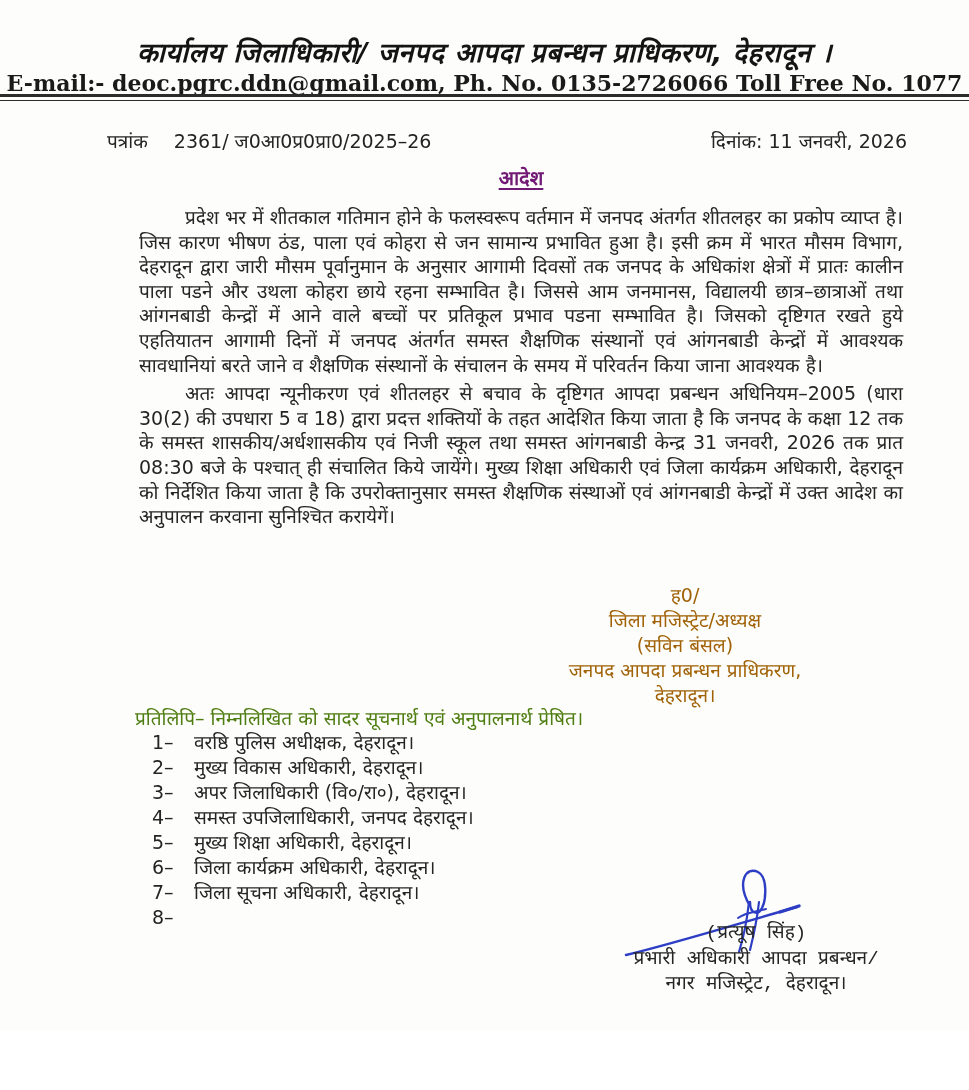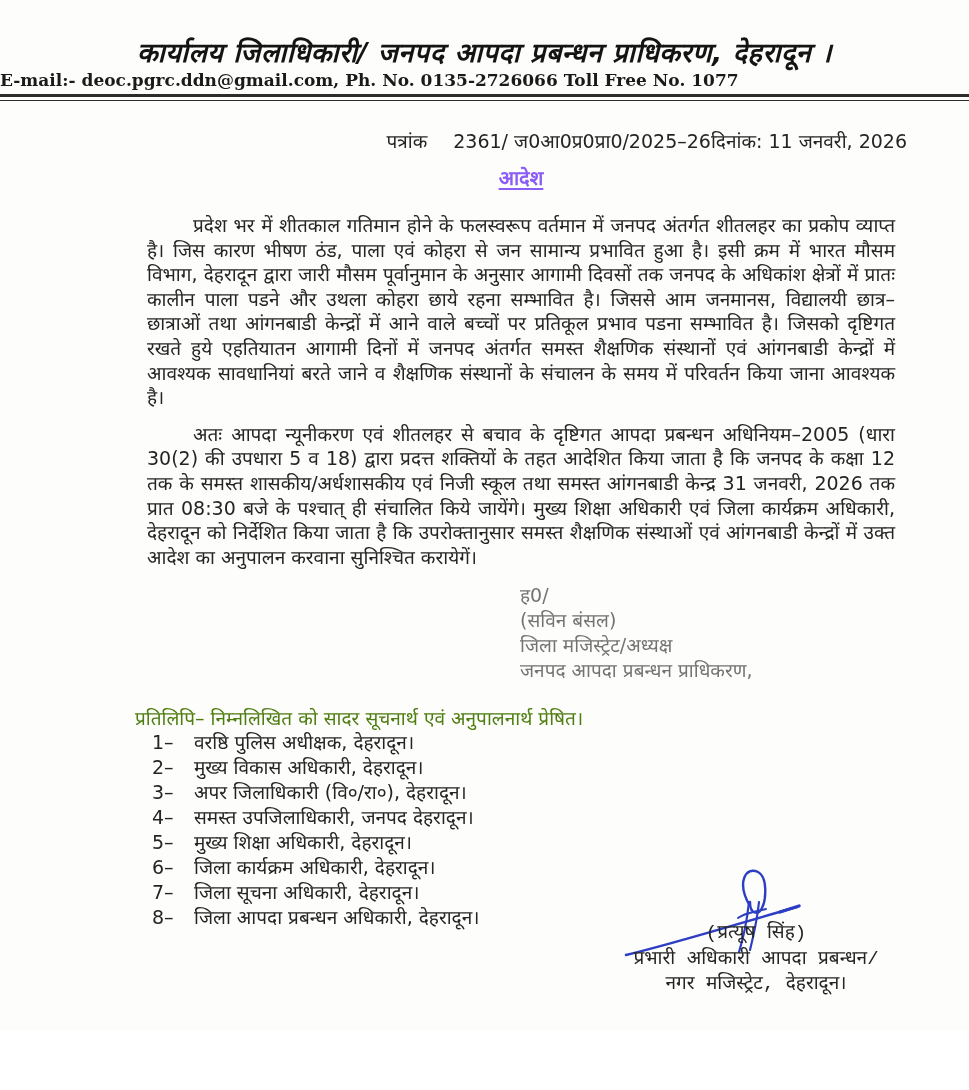--- a/index.html
+++ b/index.html
@@ -15,56 +15,56 @@
   
   .office-title {
     position: absolute; top: 33px; left: 0; width: 100%;
     text-align: center;
     font-size: 27px; font-weight: bold; font-style: italic;
     color: #141414; letter-spacing: 0.5px;
     margin: 0;
   }
   .contact-line {
     position: absolute; top: 70px; left: 0; width: 100%;
-    text-align: left;
+    text-align: center;
     font-family: "DejaVu Serif", serif;
-    font-weight: bold; font-size: 17px; color: #1a1a1a;
+    font-weight: bold; font-size: 22px; color: #1a1a1a;
   }
   .double-rule {
     position: absolute; top: 94px; left: 0; width: 100%;
     height: 3px;
     border-top: 3px solid #2c2c2c;
     border-bottom: 1.5px solid #2c2c2c;
   }
   
   .ref-row {
     position: absolute; top: 128px; left: 107px; right: 62px;
-    display: flex; justify-content: flex-end;
+    display: flex; justify-content: space-between;
     font-size: 19px; color: #242424;
   }
   .ref-left .ref-no { margin-left: 26px; }
   
   .order-heading {
     position: absolute; top: 164px; left: 135px; width: 772px;
     text-align: center; font-size: 20px; font-weight: 600;
-    color: #8b5cf6;
+    color: #701a75;
     font-family: Liberation Mono, monospace;
   }
   .order-heading span { text-decoration: underline; text-underline-offset: 3px; }
   
   .body-text {
     position: absolute; top: 201px; left: 135px; width: 772px;
     text-align: justify;
     font-size: 19px; line-height: 24.6px; color: #242424;
   }
-  .body-text p { margin: 12px; text-indent: 46px; }
+  .body-text p { margin: 4px; text-indent: 46px; }
   
   .sign1 {
     position: absolute; top: 583px; left: 520px; width: 330px;
-    font-size: 19px; line-height: 25px; color: #737373;
+    text-align: center; font-size: 19px; line-height: 25px; color: #a16207;
   }
   
   .copy-intro {
     position: absolute; top: 705px; left: 135px; width: 700px;
     font-size: 19px; color: #4d7c0f;
   }
   .recipients {
     position: absolute; top: 730px; left: 152px; width: 600px;
     list-style: none; margin: 0; padding: 0;
     font-size: 19px; line-height: 25px; color: #242424;
@@ -103,23 +103,24 @@
     <span>आदेश</span>
   </div>
 
   <div class="body-text">
     <p>प्रदेश भर में शीतकाल गतिमान होने के फलस्वरूप वर्तमान में जनपद अंतर्गत शीतलहर का प्रकोप व्याप्त है। जिस कारण भीषण ठंड, पाला एवं कोहरा से जन सामान्य प्रभावित हुआ है। इसी क्रम में भारत मौसम विभाग, देहरादून द्वारा जारी मौसम पूर्वानुमान के अनुसार आगामी दिवसों तक जनपद के अधिकांश क्षेत्रों में प्रातः कालीन पाला पडने और उथला कोहरा छाये रहना सम्भावित है। जिससे आम जनमानस, विद्यालयी छात्र–छात्राओं तथा आंगनबाडी केन्द्रों में आने वाले बच्चों पर प्रतिकूल प्रभाव पडना सम्भावित है। जिसको दृष्टिगत रखते हुये एहतियातन आगामी दिनों में जनपद अंतर्गत समस्त शैक्षणिक संस्थानों एवं आंगनबाडी केन्द्रों में आवश्यक सावधानियां बरते जाने व शैक्षणिक संस्थानों के संचालन के समय में परिवर्तन किया जाना आवश्यक है।</p>
     <p>अतः आपदा न्यूनीकरण एवं शीतलहर से बचाव के दृष्टिगत आपदा प्रबन्धन अधिनियम–2005 (धारा 30(2) की उपधारा 5 व 18) द्वारा प्रदत्त शक्तियों के तहत आदेशित किया जाता है कि जनपद के कक्षा 12 तक के समस्त शासकीय/अर्धशासकीय एवं निजी स्कूल तथा समस्त आंगनबाडी केन्द्र 31 जनवरी, 2026 तक प्रात 08:30 बजे के पश्चात् ही संचालित किये जायेंगे। मुख्य शिक्षा अधिकारी एवं जिला कार्यक्रम अधिकारी, देहरादून को निर्देशित किया जाता है कि उपरोक्तानुसार समस्त शैक्षणिक संस्थाओं एवं आंगनबाडी केन्द्रों में उक्त आदेश का अनुपालन करवाना सुनिश्चित करायेगें।</p>
   </div>
 
   <div class="sign1">
     <div>ह0/</div>
+    <div>जिला मजिस्ट्रेट/अध्यक्ष</div>
     <div>(सविन बंसल)</div>
-    <div>जिला मजिस्ट्रेट/अध्यक्ष</div>
     <div>जनपद आपदा प्रबन्धन प्राधिकरण,</div>
+    <div>देहरादून।</div>
   </div>
 
   <div class="copy-intro">प्रतिलिपि– निम्नलिखित को सादर सूचनार्थ एवं अनुपालनार्थ प्रेषित।</div>
 
   <ol class="recipients">
     <li>
         <span class="num">1–</span>
         <span>वरष्ठि पुलिस अधीक्षक, देहरादून।</span>
       </li>
     <li>
@@ -141,21 +142,20 @@
     <li>
         <span class="num">6–</span>
         <span>जिला कार्यक्रम अधिकारी, देहरादून।</span>
       </li>
     <li>
         <span class="num">7–</span>
         <span>जिला सूचना अधिकारी, देहरादून।</span>
       </li>
     <li>
         <span class="num">8–</span>
-        <span>जिला आपदा प्रबन्धन अधिकारी, देहरादून।</span>
       </li>
   </ol>
 
   <svg class="sig-svg" viewBox="0 0 212 102" fill="none" xmlns="http://www.w3.org/2000/svg">
     <g stroke="#2e3ec4" stroke-linecap="round" fill="none">
       <path d="M150,44 C136,20 146,4 158,10 C168,15 166,38 162,46 C158,54 150,52 150,40" stroke-width="2.4"></path>
       <path d="M149,40 C147,58 144,74 139,90" stroke-width="2.2"></path>
       <path d="M159,40 C157,58 154,72 150,88" stroke-width="2.2"></path>
       <path d="M138,56 C146,50 156,50 166,47" stroke-width="2"></path>
       <path d="M26,93 C80,80 150,58 197,45" stroke-width="2.4"></path>

